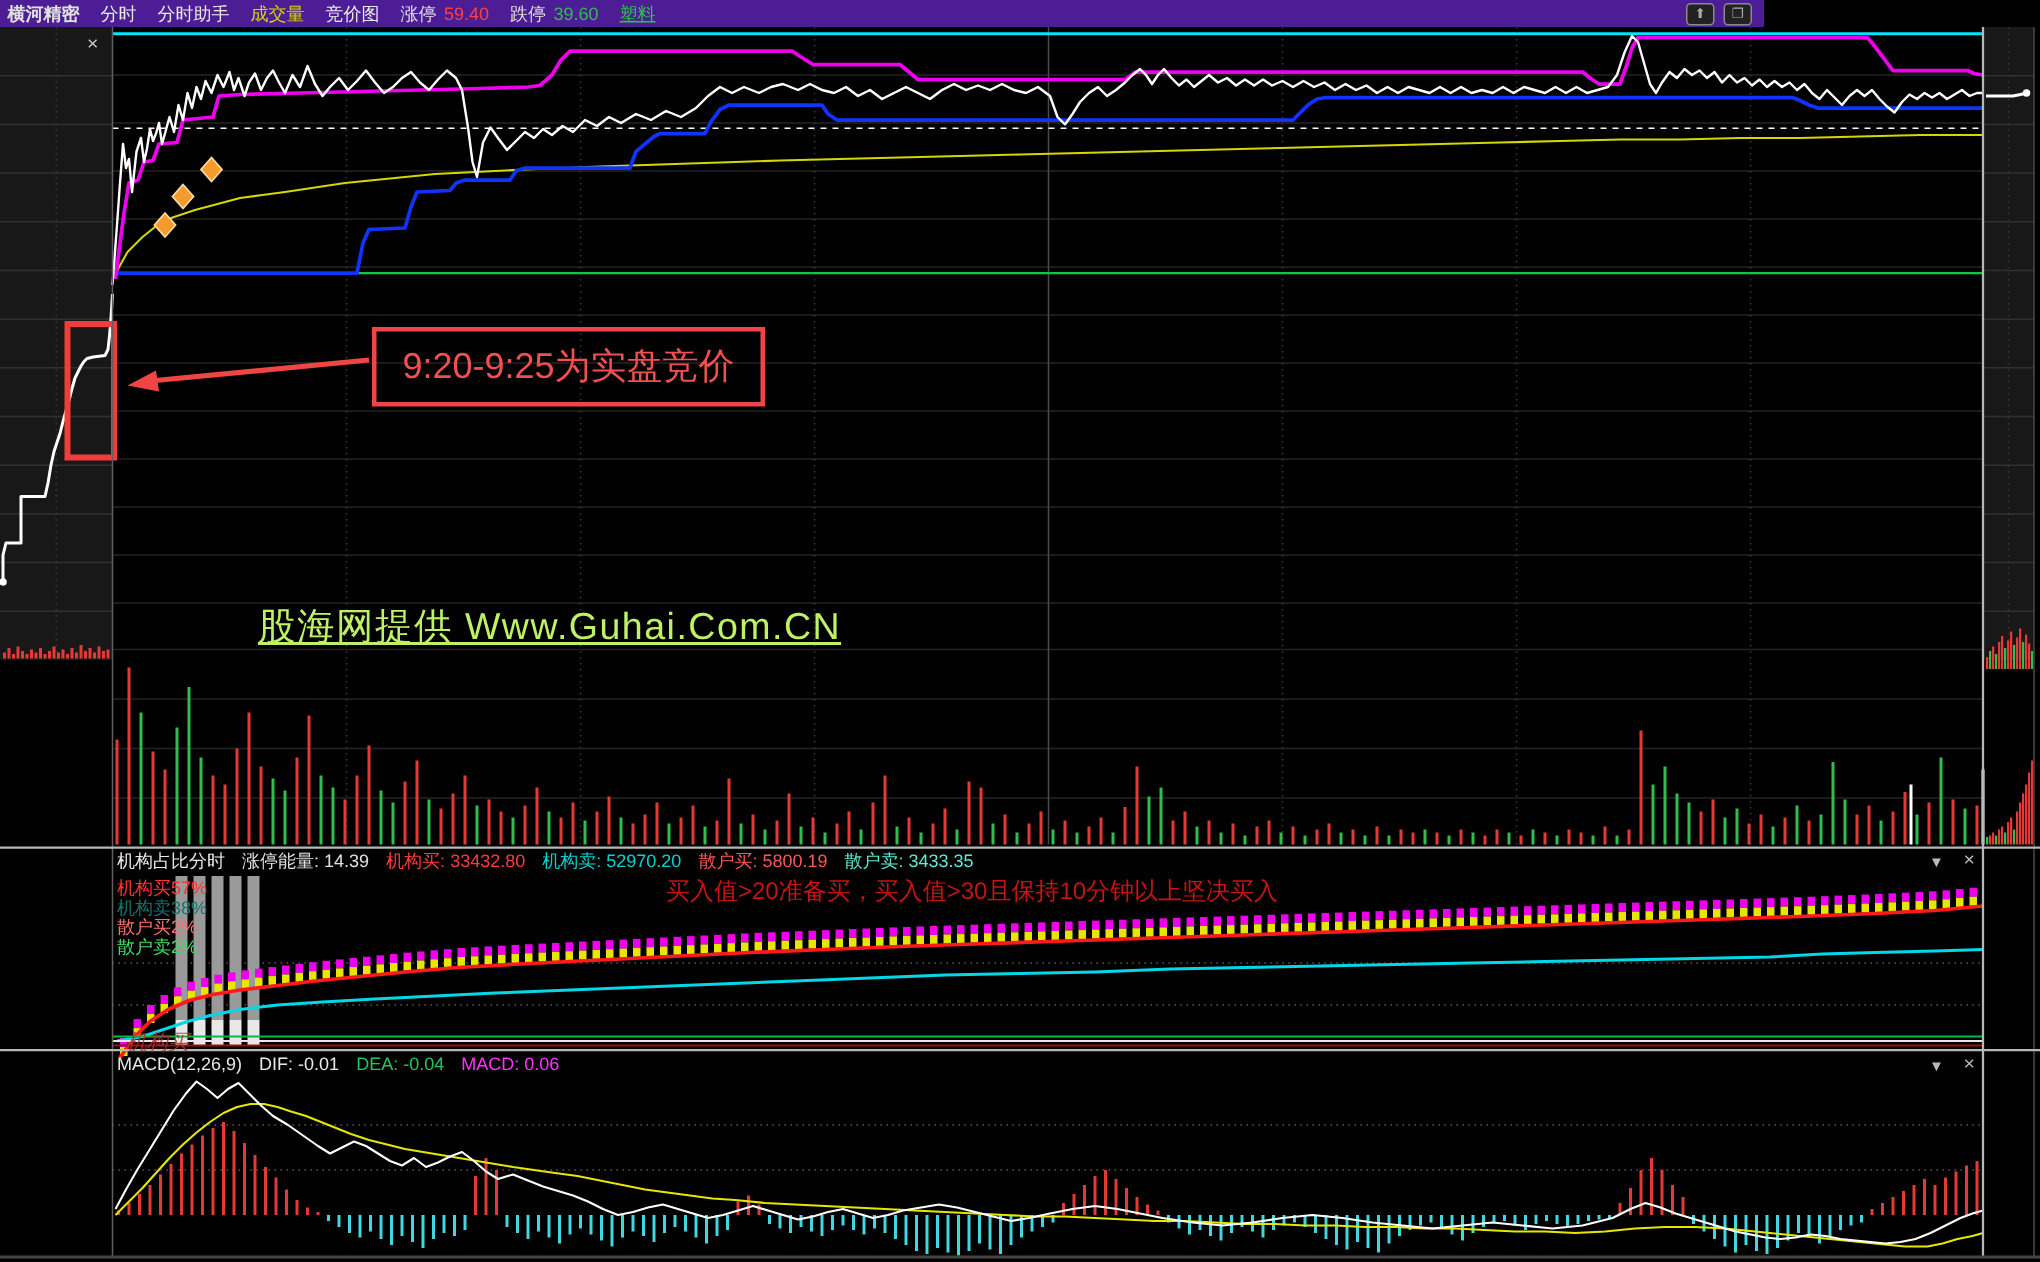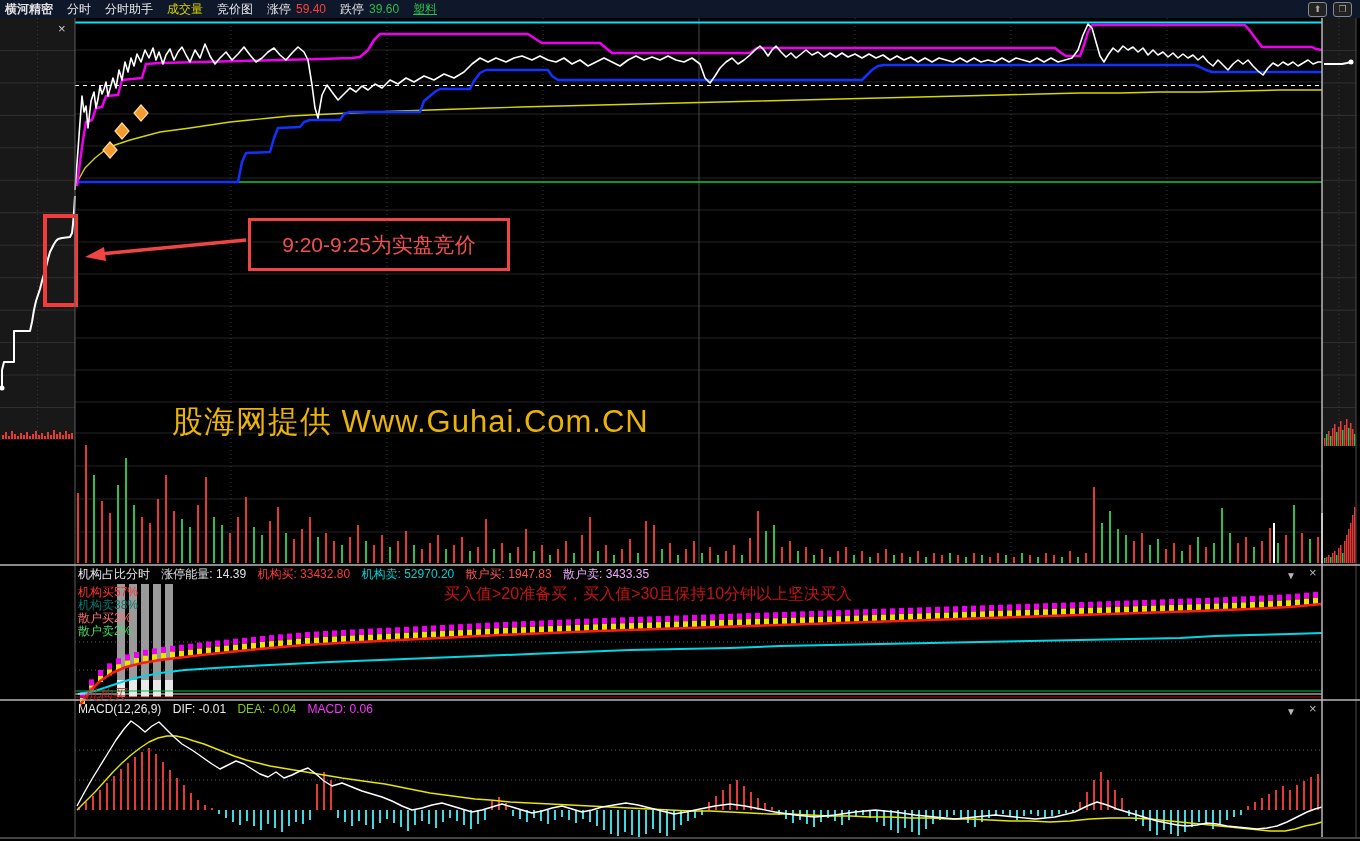--- a/index.html
+++ b/index.html
@@ -1,33 +1,33 @@
 <!DOCTYPE html>
 <html><head>
 <meta charset="utf-8">
 <style>
   html,body{margin:0;padding:0;background:#000;}
   #app{position:relative;width:1360px;height:841px;background:#000;overflow:hidden;
        font-family:"Liberation Sans","DejaVu Sans",sans-serif;}
   
-  #topbar{position:absolute;left:0;top:0;width:1360px;height:18px;background:#0f172a;
+  #topbar{position:absolute;left:0;top:0;width:1176px;height:18px;background:#4c1d95;
           display:flex;align-items:center;font-size:12px;color:#e0e0e0;white-space:nowrap;}
   #topbar .it{margin-left:14px;cursor:default;}
   #topbar .first{margin-left:5px;font-weight:bold;}
   #topbar .val{margin-left:5px;}
   #topbar .icons{position:absolute;right:8px;top:2px;display:flex;gap:6px;}
   .winicon{width:17px;height:13px;border:1px solid #8a8a8a;border-radius:3px;color:#aaa;
            font-size:9px;line-height:12px;text-align:center;background:#222;}
   
   #chart{position:absolute;left:0;top:18px;}
   
   .ov{position:absolute;white-space:nowrap;}
-  #watermark{left:172px;top:401px;font-size:31px;color:#eab308;letter-spacing:1px;}
+  #watermark{left:172px;top:401px;font-size:25px;color:#bef264;letter-spacing:1px;text-decoration:underline;}
   #annot-box{left:248px;top:218px;width:256px;height:47px;border:3px solid #f04545;
-             color:#f25050;font-size:21px;text-align:center;line-height:47px;}
+             color:#f25050;font-size:24px;text-align:center;line-height:47px;}
   #lp-close{left:58px;top:21px;color:#c8c8c8;font-size:13px;cursor:pointer;}
   .panel-header{font-size:12px;color:#e8e8e8;}
   #ind-header{left:78px;top:566px;}
   #macd-header{left:78px;top:702px;}
   .panel-header .f{margin-right:8px;}
   #ind-hint{left:444px;top:584px;font-size:16px;color:#c61414;}
   #ind-labels{left:78px;top:586px;font-size:12px;line-height:13px;}
   #ind-small{left:84px;top:686px;font-size:14px;color:#b03030;opacity:.85;font-style:italic;}
   .pctl{position:absolute;color:#b9b9b9;font-size:10px;cursor:pointer;line-height:12px;}
   .pctl.x{font-size:13px;}
@@ -823,36 +823,36 @@
   <div class="ov" id="lp-close">×</div>
 
   <div class="ov" id="annot-box">9:20-9:25为实盘竞价</div>
   <div class="ov" id="watermark">股海网提供 Www.Guhai.Com.CN</div>
 
   <div class="ov panel-header" id="ind-header">
     <span class="f">机构占比分时</span>
     <span class="f" style="color:#e0e0e0"><span>涨停能量:</span> <span>14.39</span></span>
     <span class="f" style="color:#ff3c3c"><span>机构买:</span> <span>33432.80</span></span>
     <span class="f" style="color:#00d2d2"><span>机构卖:</span> <span>52970.20</span></span>
-    <span class="f" style="color:#ff5555"><span>散户买:</span> <span>1947.83</span></span>
-    <span class="f" style="color:#f0abfc"><span>散户卖:</span> <span>3433.35</span></span>
+    <span class="f" style="color:#ff5555"><span>散户买:</span> <span>5800.19</span></span>
+    <span class="f" style="color:#5eead4"><span>散户卖:</span> <span>3433.35</span></span>
   </div>
   <div class="ov" id="ind-hint">买入值&gt;20准备买，买入值&gt;30且保持10分钟以上坚决买入</div>
   <div class="ov" id="ind-labels">
     <div style="color:#ff3333">机构买57%</div>
     <div style="color:#0f766e">机构卖38%</div>
     <div style="color:#ff7070">散户买2%</div>
     <div style="color:#44dd66">散户卖2%</div>
   </div>
   <div class="ov" id="ind-small">机构买</div>
   <div class="ov pctl" style="left:1286px;top:570px">▼</div>
   <div class="ov pctl x" style="left:1309px;top:567px">×</div>
 
   <div class="ov panel-header" id="macd-header">
     <span class="f">MACD(12,26,9)</span>
     <span class="f" style="color:#e8e8e8">DIF: -0.01</span>
-    <span class="f" style="color:#84cc16">DEA: -0.04</span>
+    <span class="f" style="color:#22c55e">DEA: -0.04</span>
     <span class="f" style="color:#ff33ff">MACD: 0.06</span>
   </div>
   <div class="ov pctl" style="left:1286px;top:706px">▼</div>
   <div class="ov pctl x" style="left:1309px;top:703px">×</div>
 
 </div>
 
 </body></html>

